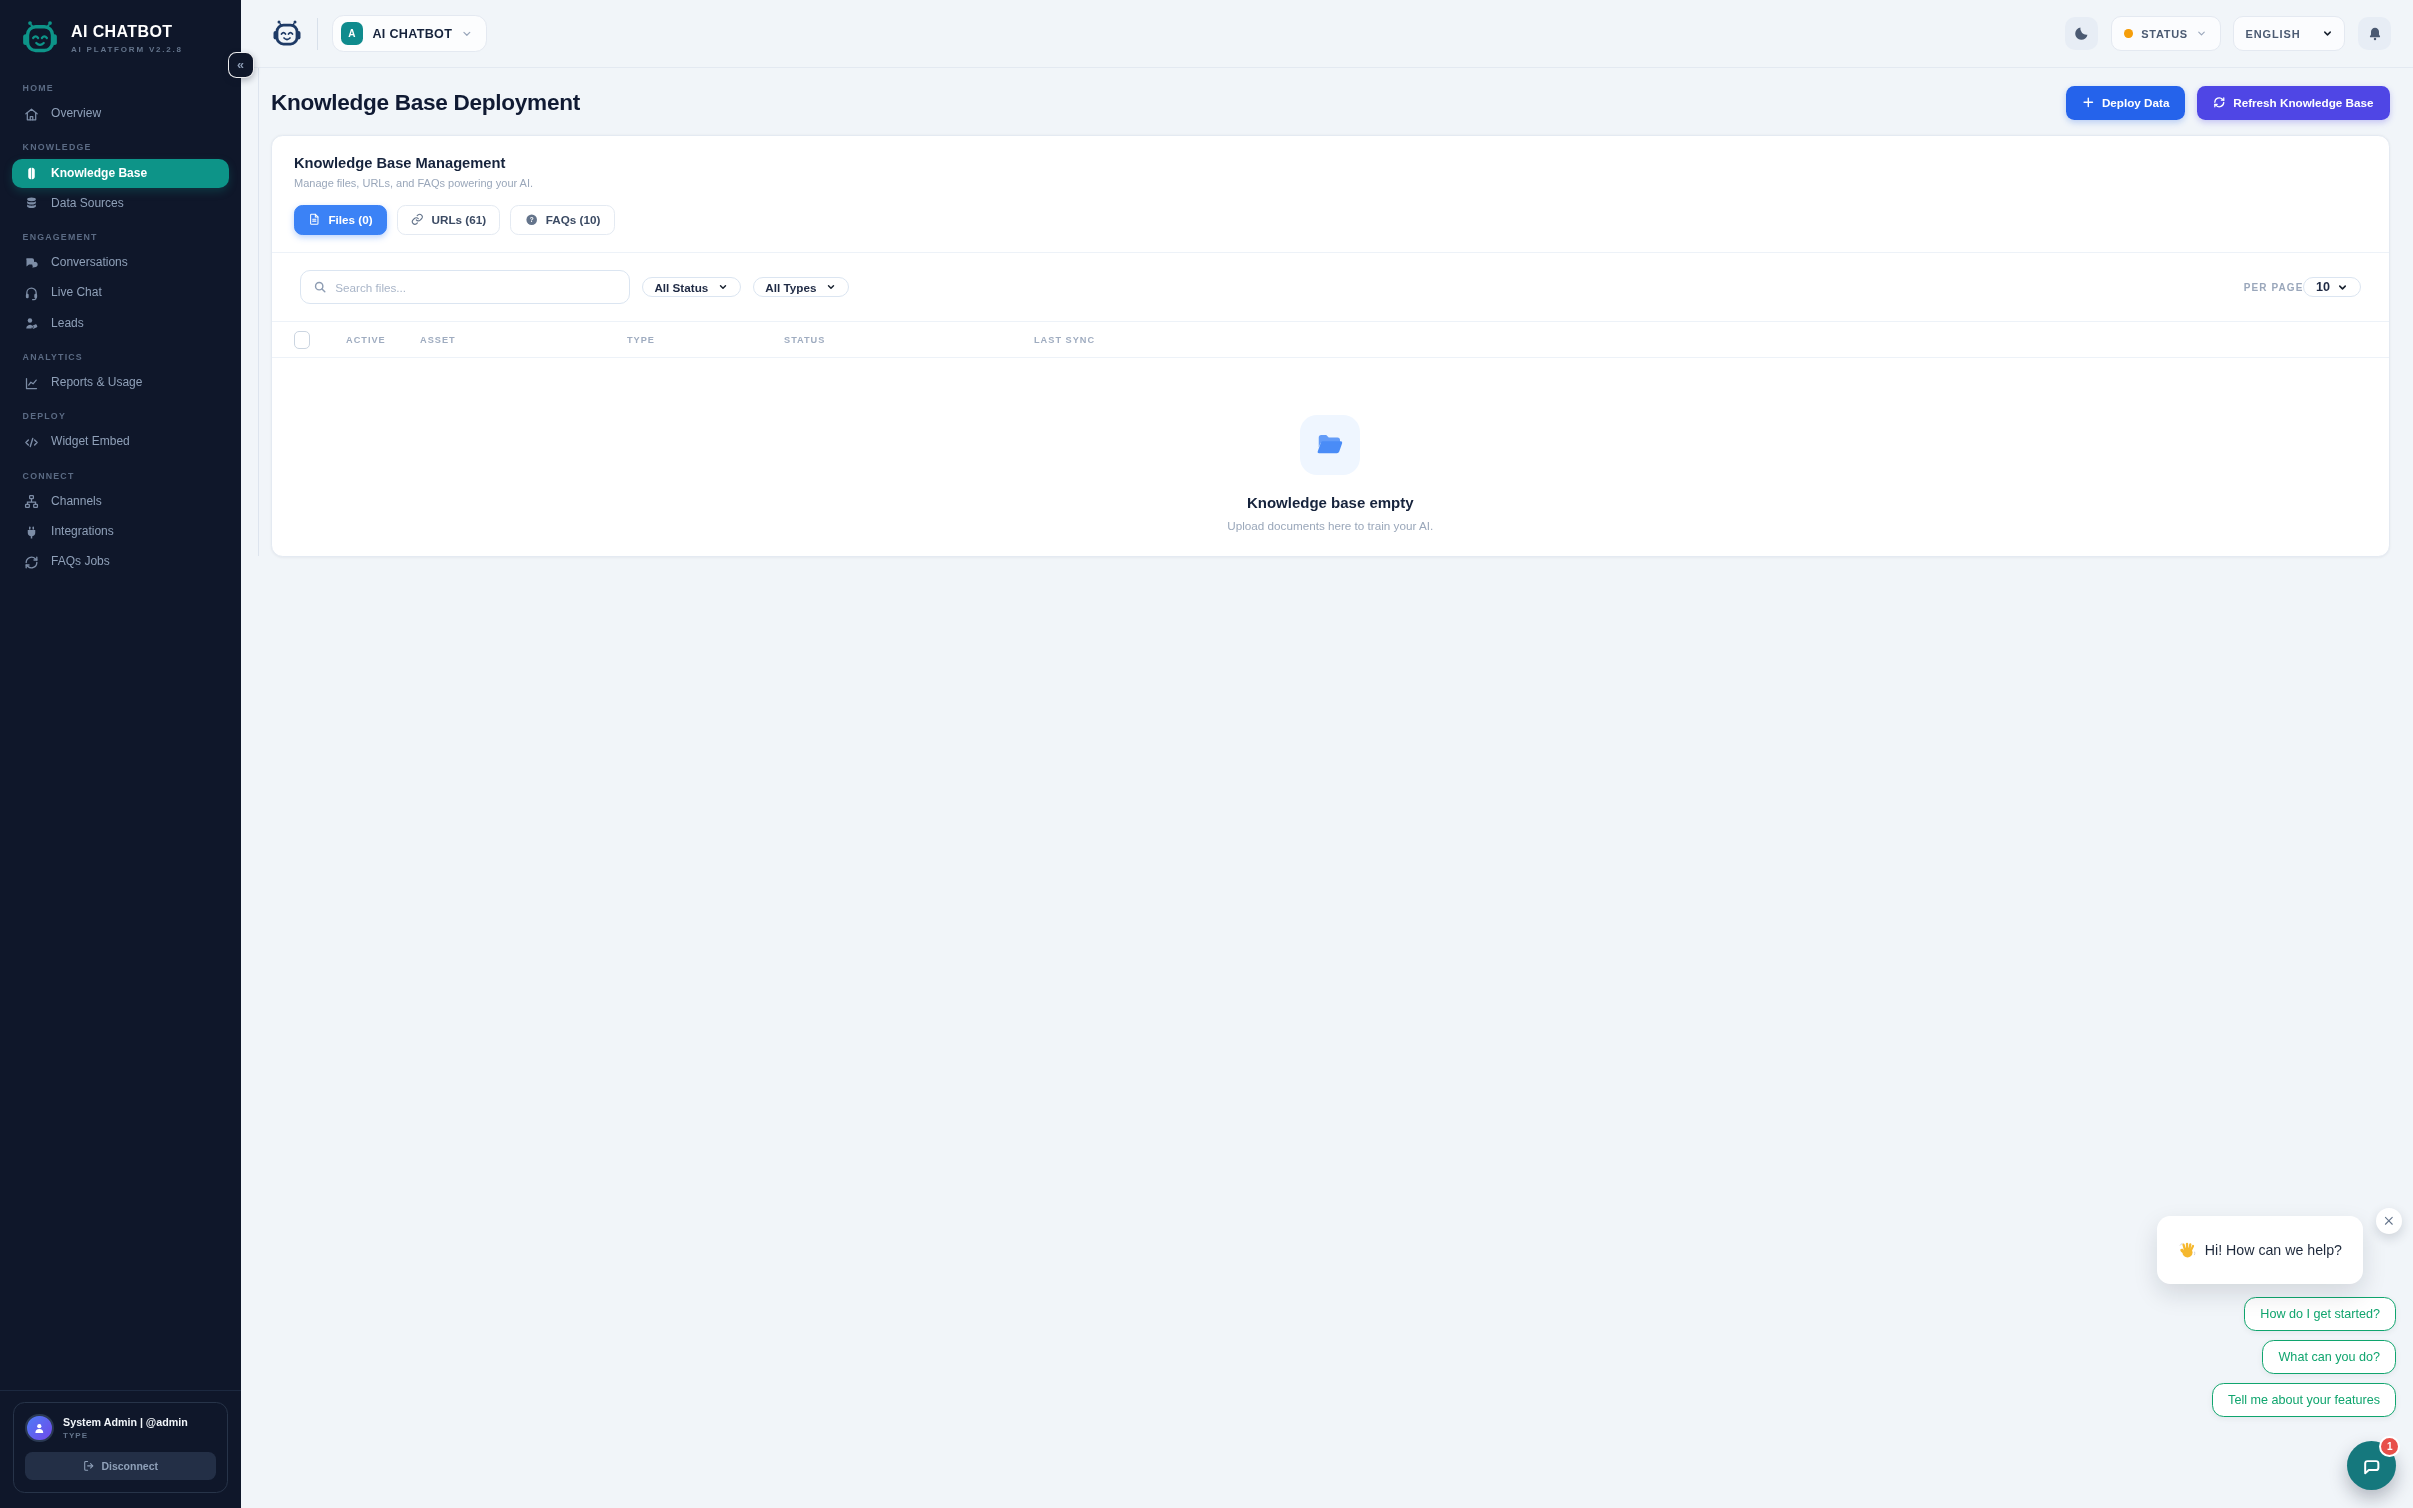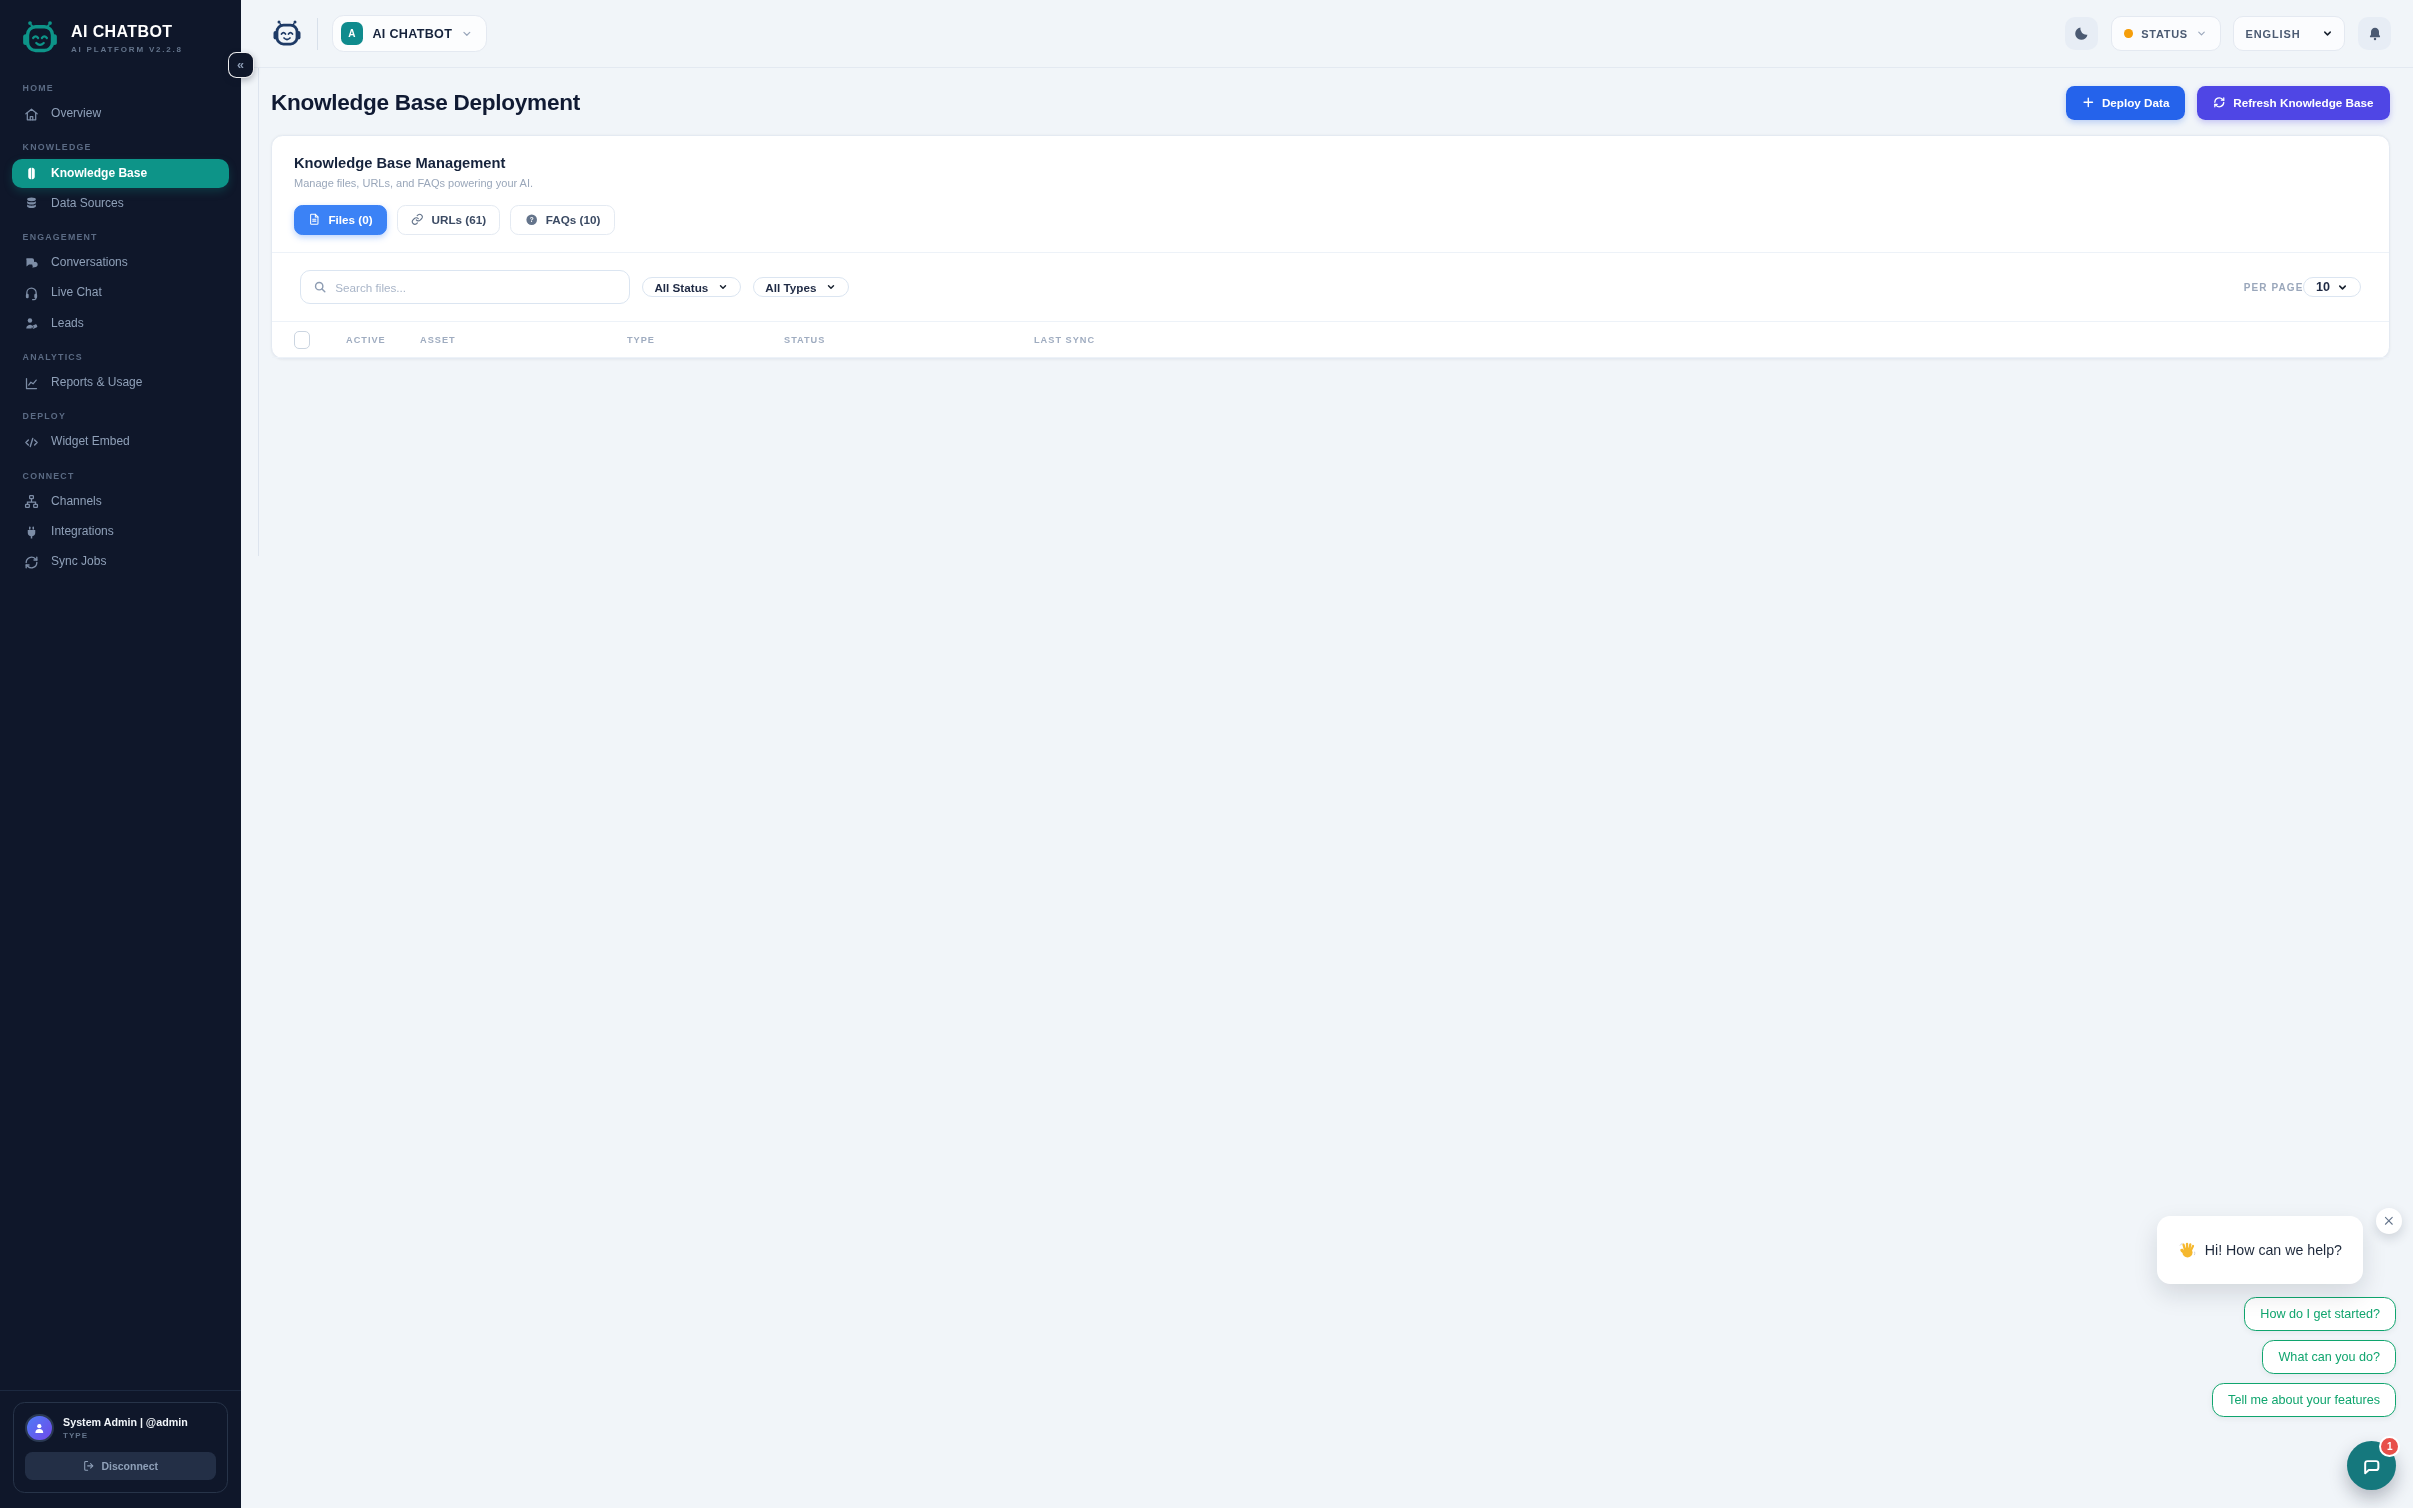--- a/index.html
+++ b/index.html
@@ -353,21 +353,21 @@
       </div>
       <div class="nav-item">
         <span class="nicon">
           <svg viewBox="0 0 24 24" width="15" height="15" fill="none" stroke="currentColor" stroke-width="2.2" stroke-linecap="round" stroke-linejoin="round">
               <path d="M3.5 12a8.5 8.5 0 0 1 14.6-5.9L20.5 8"></path>
               <path d="M20.5 3.5V8h-4.5"></path>
               <path d="M20.5 12a8.5 8.5 0 0 1-14.6 5.9L3.5 16"></path>
               <path d="M3.5 20.5V16H8"></path>
             </svg>
         </span>
-        <span>Sync Jobs</span>
+        <span>FAQs Jobs</span>
       </div>
     </nav>
 
     <div class="sidebar-footer">
       <div class="user-card">
         <div class="user-row">
           <span class="avatar">
             <svg viewBox="0 0 24 24" width="12.6" height="12.6" fill="#fff">
                 <circle cx="12" cy="8" r="4"></circle>
                 <path d="M4.5 21a7.5 7.5 0 0 1 15 0z"></path>
@@ -565,20 +565,30 @@
 
       <div class="table-head">
         <span class="checkbox"></span>
         <span class="th">ACTIVE</span>
         <span class="th">ASSET</span>
         <span class="th">TYPE</span>
         <span class="th">STATUS</span>
         <span class="th">LAST SYNC</span>
       </div>
 
+      <div class="empty-state">
+        <div class="empty-icon">
+          <svg viewBox="0 0 48 48" width="30" height="30" fill="currentColor">
+              <path d="M6 12a4 4 0 0 1 4-4h8l4 4h14a4 4 0 0 1 4 4v3H12.8a5 5 0 0 0-4.7 3.4L6 28z" opacity=".85"></path>
+              <path d="M12.8 18h28.4a2.3 2.3 0 0 1 2.2 3l-4.6 13.3a4 4 0 0 1-3.8 2.7H6.2a2 2 0 0 1-1.9-2.6l5.1-14.3a3.6 3.6 0 0 1 3.4-2.1z"></path>
+            </svg>
+        </div>
+        <div class="empty-title">Knowledge base empty</div>
+        <div class="empty-sub">Upload documents here to train your AI.</div>
+      </div>
     </section>
   </div>
 </div>
 
 <div class="chat-widget">
   <div class="greet-wrap">
     <div class="greet-bubble">
       <span style="display:flex">
         <svg viewBox="0 0 24 24" width="18.4" height="18.4">
             <g fill="#f5b82e">

